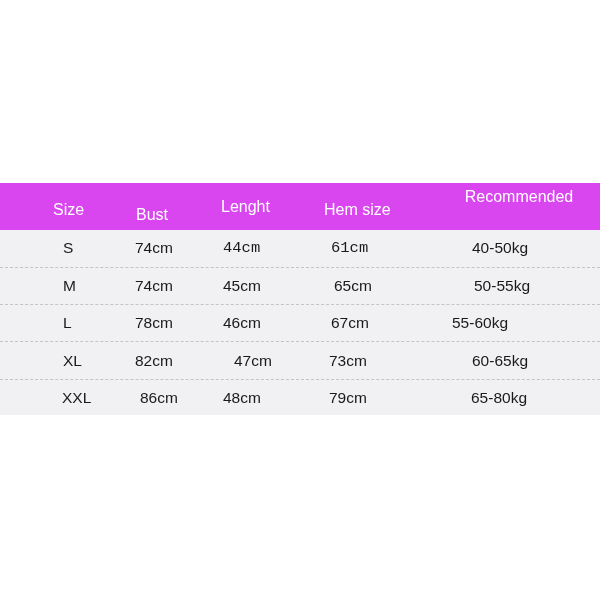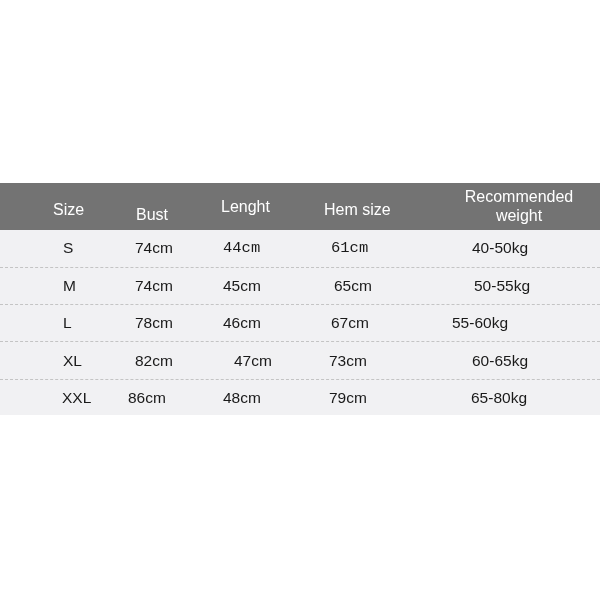--- a/index.html
+++ b/index.html
@@ -1,37 +1,36 @@
 <!DOCTYPE html>
 <html><head>
 <meta charset="utf-8">
 <style>
   html, body { margin:0; padding:0; }
   body { width:600px; height:600px; background:#ffffff; position:relative; overflow:hidden;
          font-family:"Liberation Sans", sans-serif; color:#1a1a1a; }
   .table { position:absolute; left:0; top:183px; width:600px; }
-  .header { height:47px; background:#737373; color:#ffffff; position:relative; }
+  .header { height:47px; background:#d946ef; color:#ffffff; position:relative; }
   .header span { position:absolute; font-size:16px; text-align:center; line-height:19px; }
   .body { background:#f1f1f3; height:185px; position:relative; }
   .row { position:absolute; left:0; width:600px; height:37px; }
   .row span { position:absolute; font-size:15.5px; top:9px; }
   .sep { position:absolute; left:0; width:600px; height:0; border-top:1px dashed #c4c4c4; }
 </style>
 </head>
 <body>
 
 <div class="table">
   <div class="header">
     <span style="left:53px;top:17px;">Size</span>
     <span style="left:136px;top:22px;">Bust</span>
     <span style="left:221px;top:14px;">Lenght</span>
     <span style="left:324px;top:17px;">Hem size</span>
     <span style="left:458px;top:4px;width:122px;">
       <span style="position:static;display:block;">Recommended</span>
-      <span style="position:static;display:block;">weight</span>
     </span>
   </div>
   <div class="body">
     <div class="row" style="top:0;">
       <span style="left:63px;">S</span>
       <span style="left:135px;">74cm</span>
       <span style="left:223px;font-family:Liberation Mono, monospace;">44cm</span>
       <span style="left:331px;font-family:Liberation Mono, monospace;">61cm</span>
       <span style="left:472px;">40-50kg</span>
     </div>
@@ -55,19 +54,19 @@
     <div class="row" style="top:113px;">
       <span style="left:63px;">XL</span>
       <span style="left:135px;">82cm</span>
       <span style="left:234px;">47cm</span>
       <span style="left:329px;">73cm</span>
       <span style="left:472px;">60-65kg</span>
     </div>
     <div class="sep" style="top:149px;"></div>
     <div class="row" style="top:150px;">
       <span style="left:62px;">XXL</span>
-      <span style="left:128px;">86cm</span>
+      <span style="left:140px;">86cm</span>
       <span style="left:223px;">48cm</span>
       <span style="left:329px;">79cm</span>
       <span style="left:471px;">65-80kg</span>
     </div>
   </div>
 </div>
 
 </body></html>

